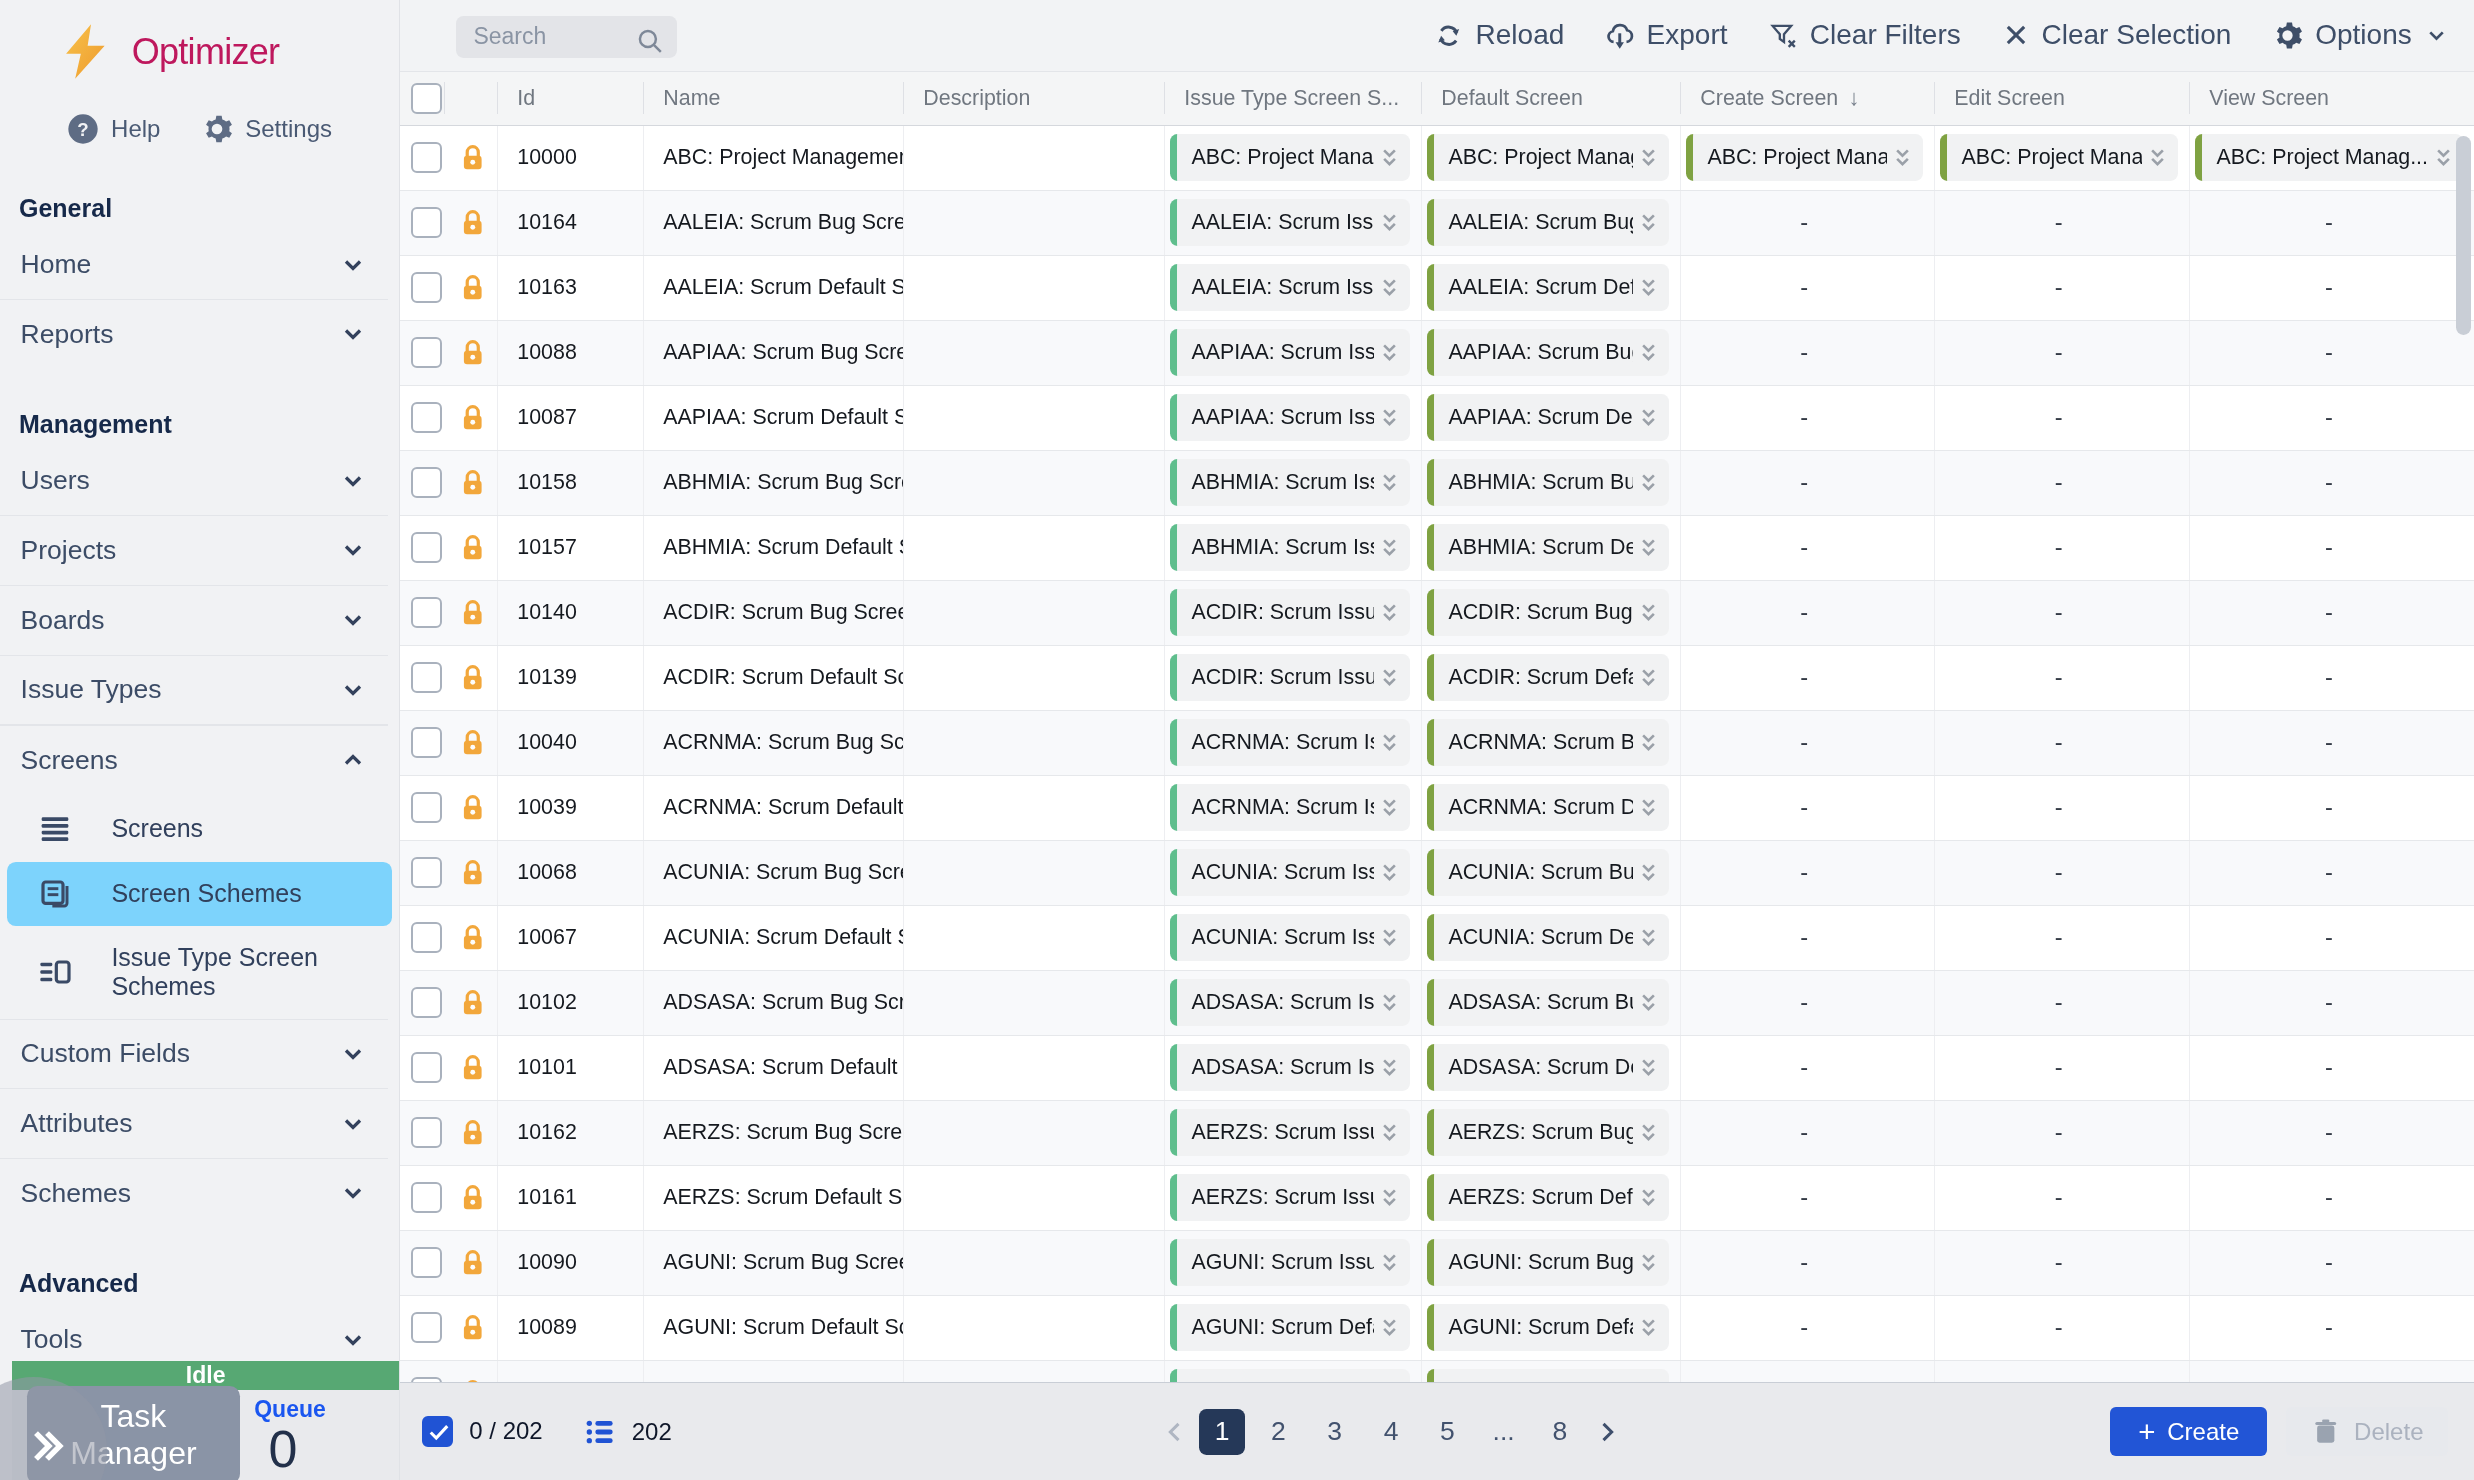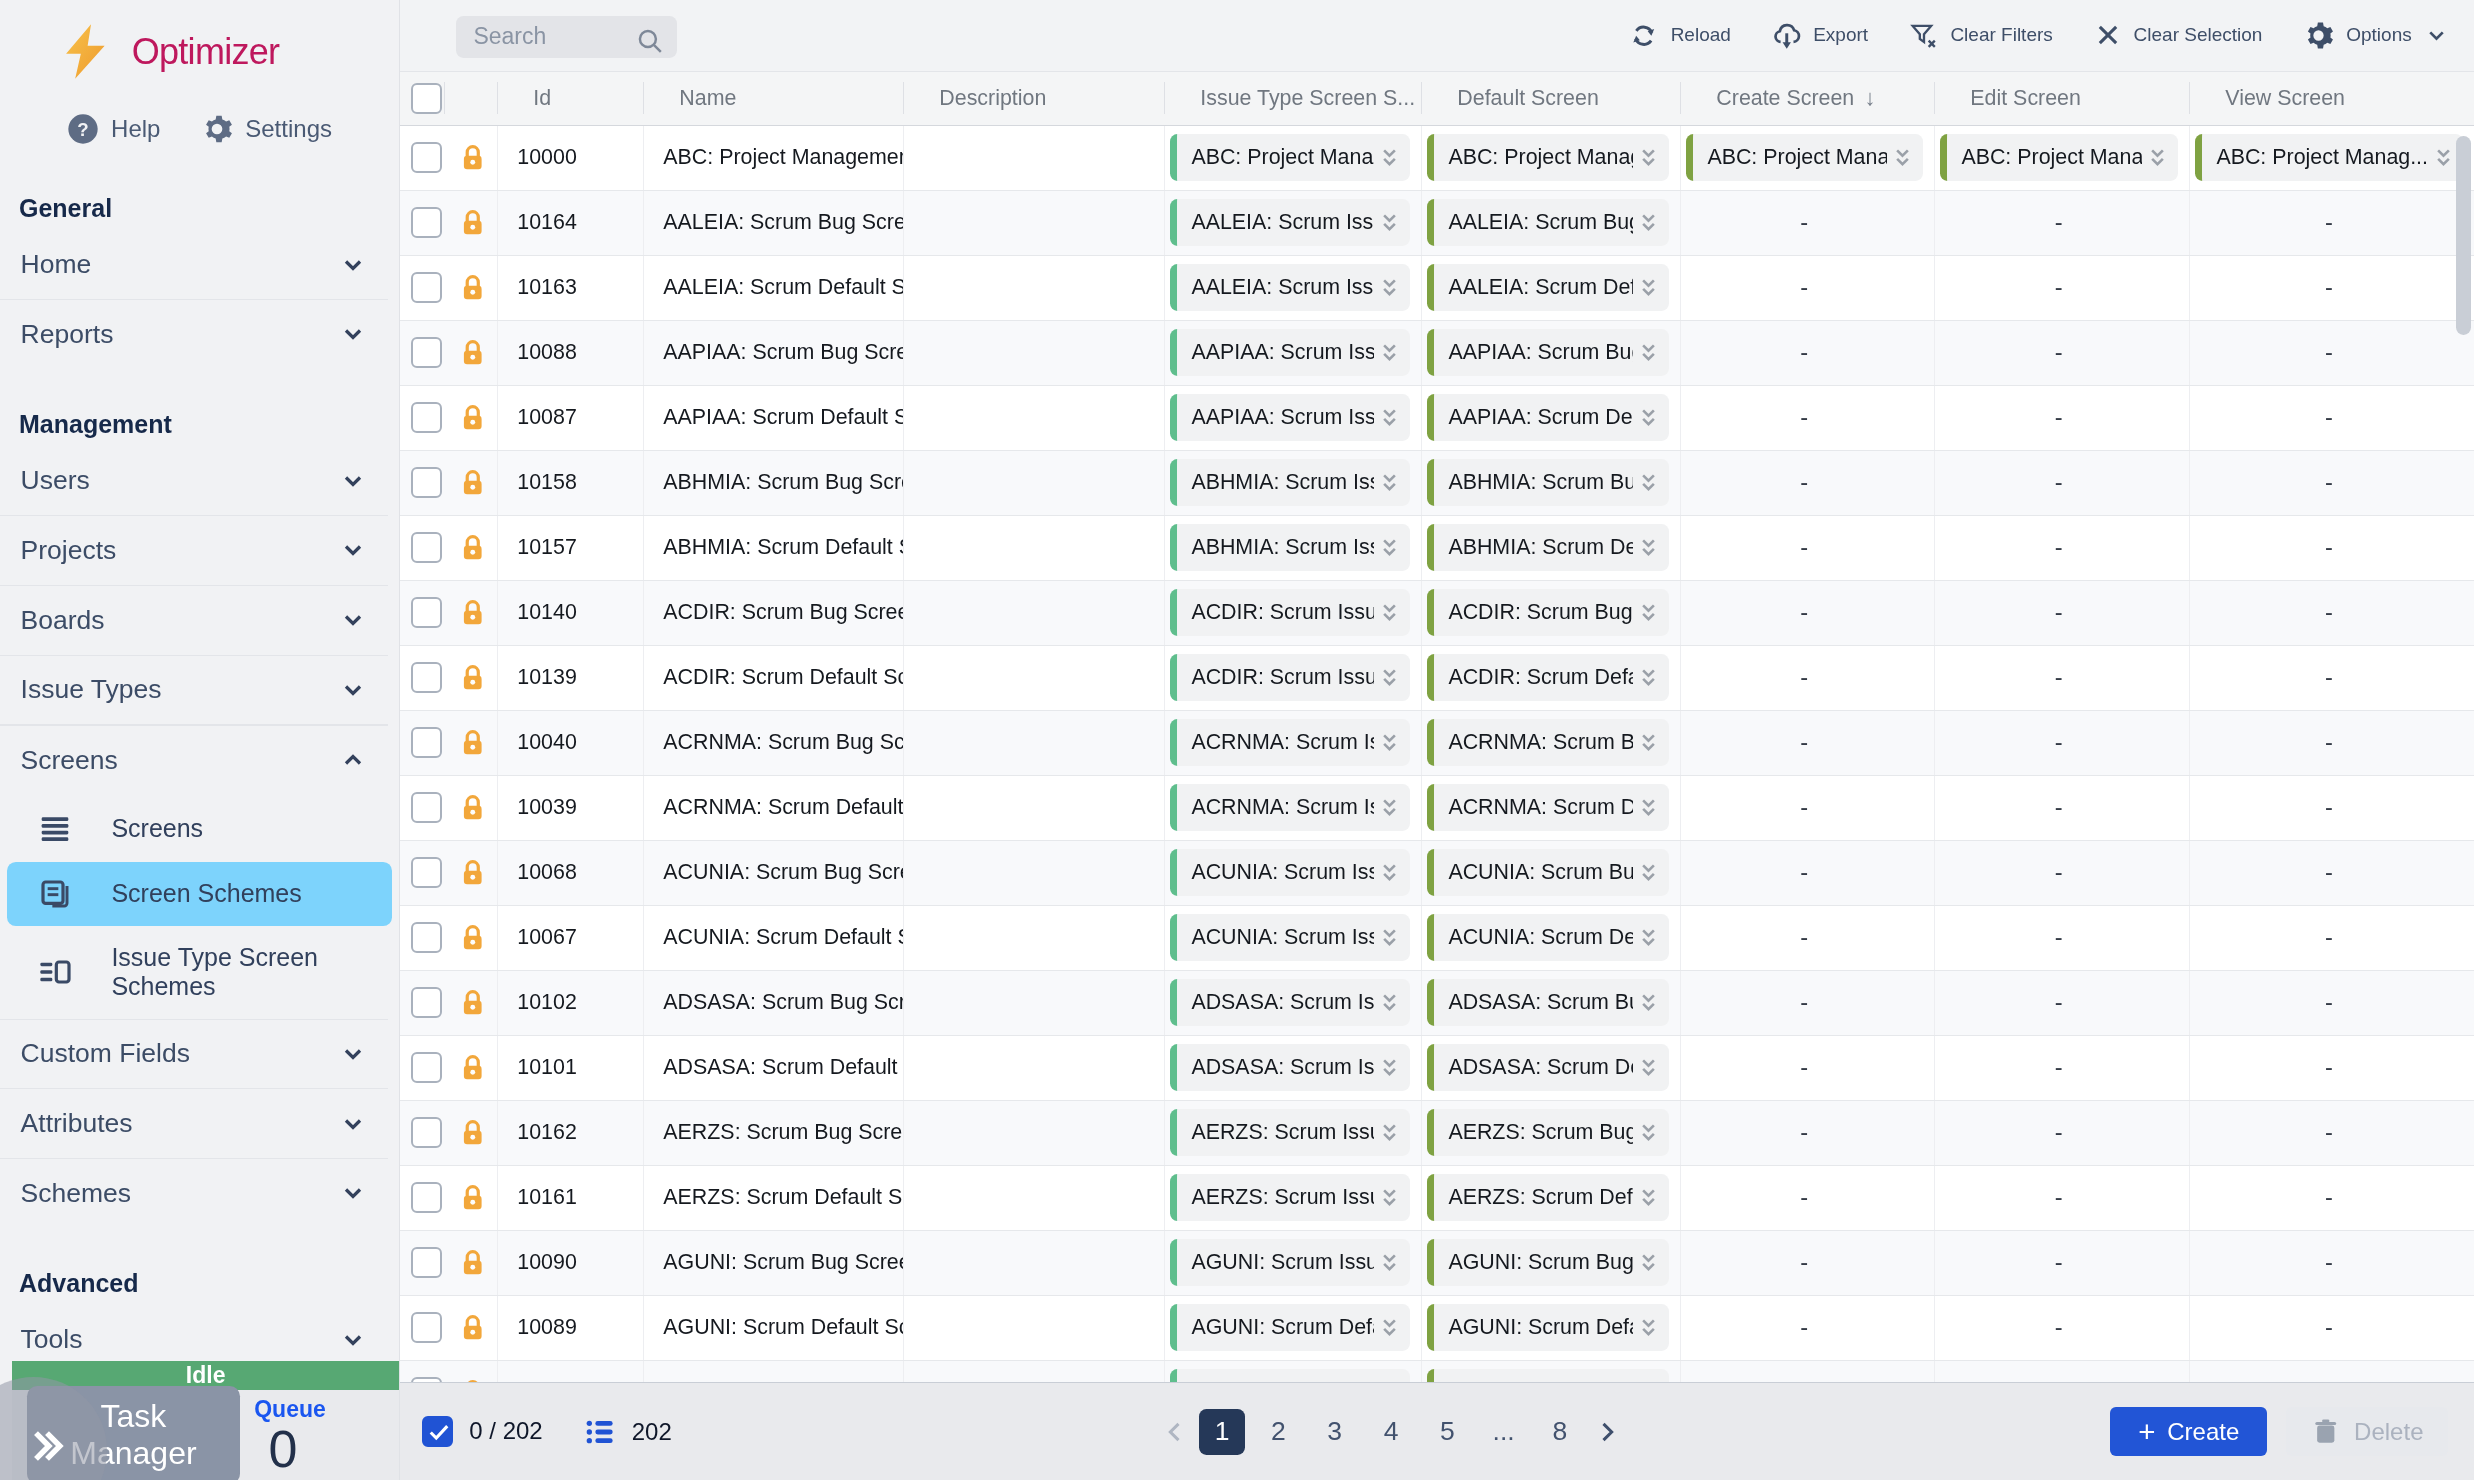--- a/index.html
+++ b/index.html
@@ -30,25 +30,25 @@
   .collapse-handle svg { position:absolute; right:38px; top:47px; color:#FFFFFF; }
 
   
   .main { position:relative; flex:1; height:1480px; display:flex; flex-direction:column; background:#F2F3F5; }
   .topbar { height:71px; display:flex; align-items:center; justify-content:space-between; padding:0 26.5px 0 7.4px; }
   .search-box { position:relative; width:221px; height:42px; margin-top:2.9px;margin-left:48px; }
   .search-box input { width:100%; height:100%; background:#E3E4E8; border:none; border-radius:7.4px; font-size:23px; color:#30405C; padding:0 52px 0 17.7px; outline:none; font-family:"Liberation Sans",sans-serif; }
   .search-box input::placeholder { color:#8A94A4; }
   .search-icon { position:absolute; right:11.8px; top:10.3px; color:#7E8898; }
   .top-actions { display:flex; align-items:center; gap:41px; }
-  .action-btn { display:flex; align-items:center; gap:11.8px; font-size:19px; color:#3E4E68; background:none; border:none; font-family:"Liberation Sans",sans-serif; cursor:pointer; }
+  .action-btn { display:flex; align-items:center; gap:11.8px; font-size:28px; color:#3E4E68; background:none; border:none; font-family:"Liberation Sans",sans-serif; cursor:pointer; }
 
   
   .thead { height:55px; background:#F4F5F6; border-top:0.7px solid #E3E5E9; border-bottom:1.5px solid #D5D8DD; display:flex; align-items:center; font-size:21.4px; color:#707780; }
-  .hcell { display:flex; align-items:center; height:32px; padding-left:35px; white-space:nowrap; overflow:hidden; }
+  .hcell { display:flex; align-items:center; height:32px; padding-left:19px; white-space:nowrap; overflow:hidden; }
   .hcell + .hcell { border-left:0.7px solid #DEE0E5; }
   .sort-arrow { margin-left:10.3px; color:#7A828E; font-size:22px; }
   .col-check { width:44px; flex:0 0 44px; padding-left:10.3px; }
   .col-lock  { width:53px; flex:0 0 53px; padding-left:13.3px; }
   .col-id    { width:146px; flex:0 0 146px; }
   .col-name  { width:260px; flex:0 0 260px; }
   .col-desc  { width:261px; flex:0 0 261px; }
   .col-itss  { width:257px; flex:0 0 257px; }
   .col-default { width:259px; flex:0 0 259px; }
   .col-create  { width:254px; flex:0 0 254px; }

